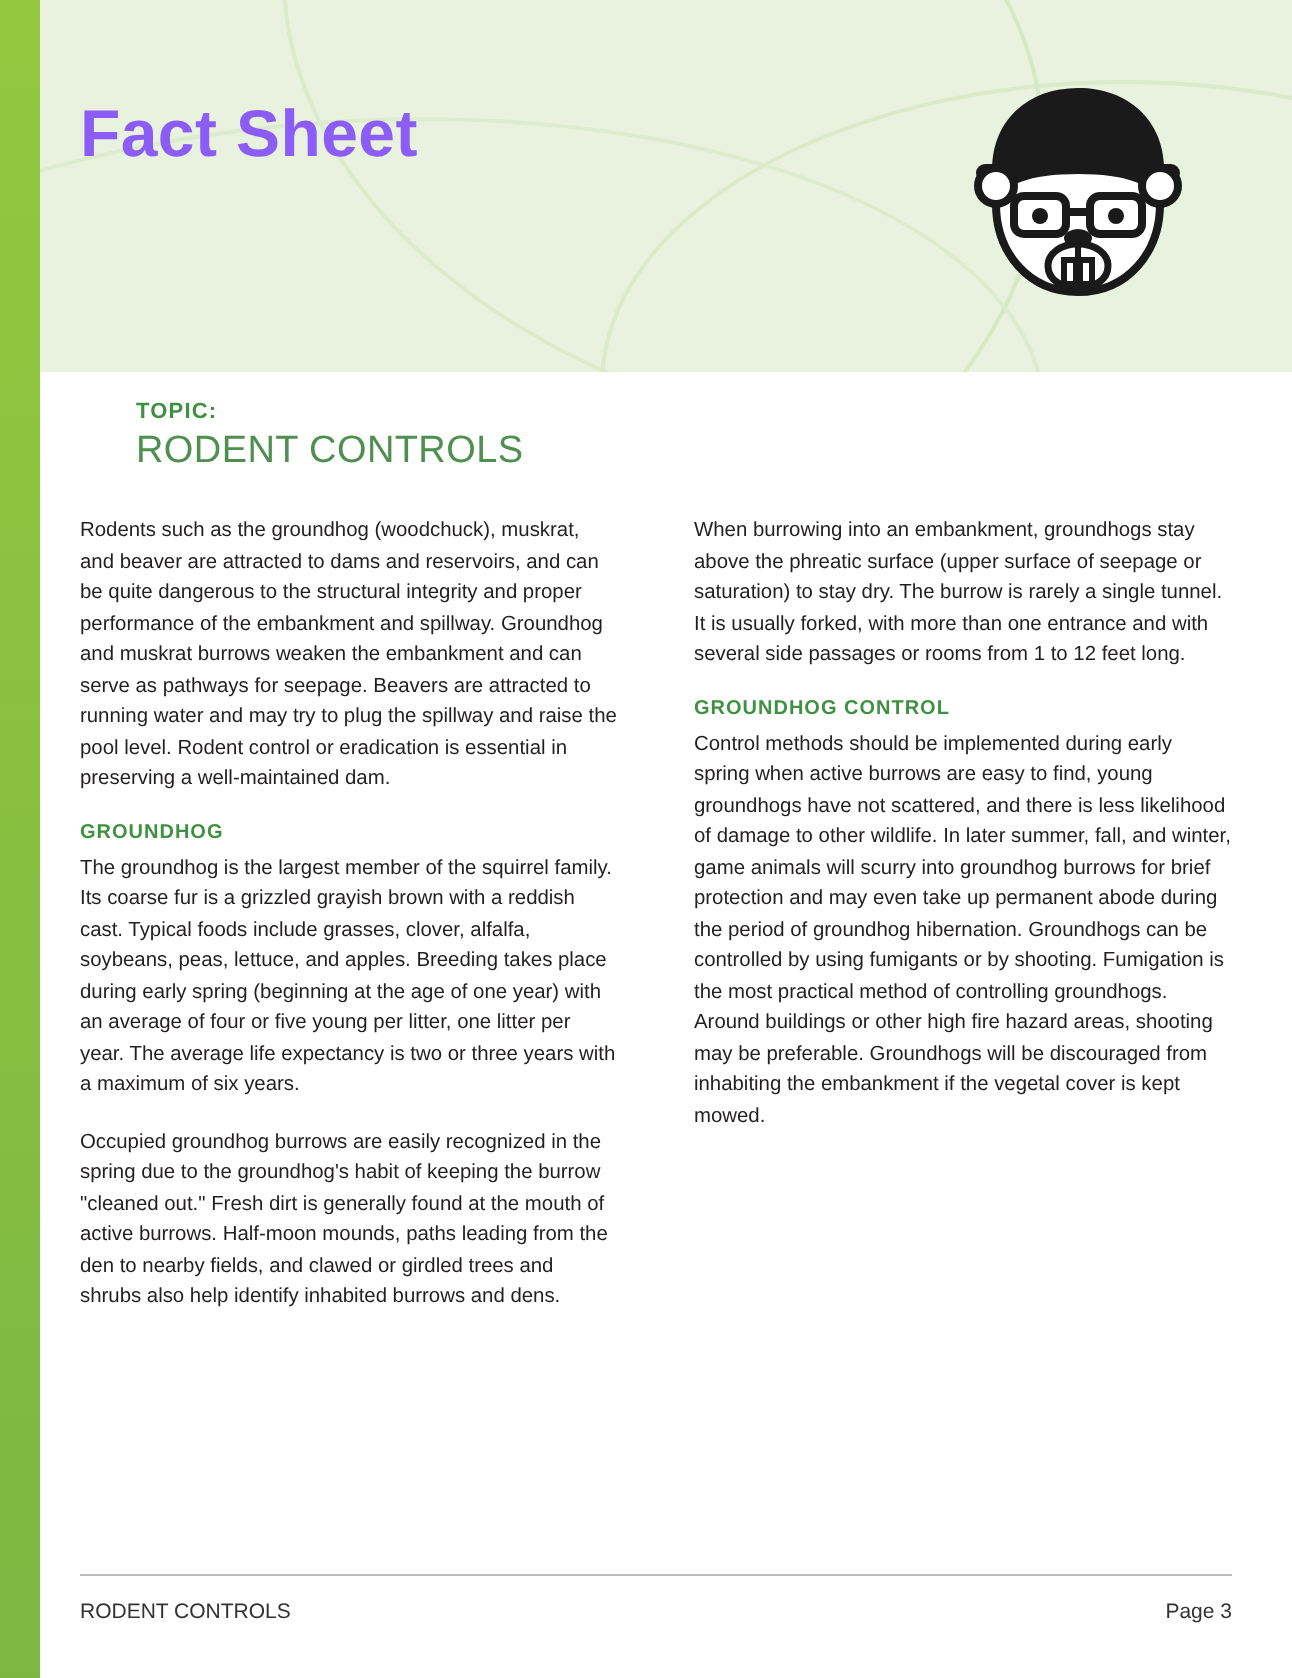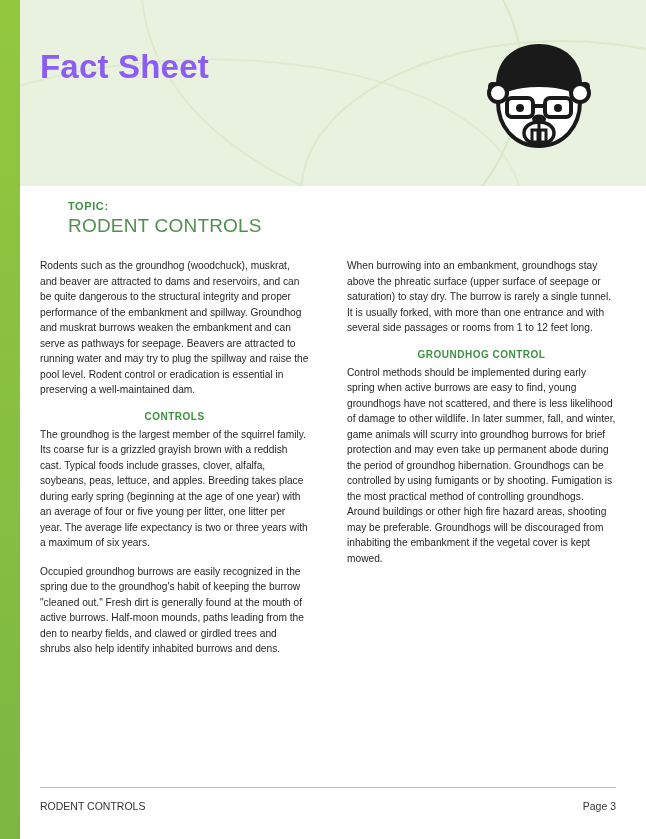--- a/index.html
+++ b/index.html
@@ -152,21 +152,20 @@
     margin: 0 0 13px 0;
     color: #231f20;
     text-align: left;
   }
   h3.sub {
     font-size: 10px;
     font-weight: 700;
     color: #3f9142;
     letter-spacing: 0.5px;
     margin: 4px 0 5px 0;
-    text-align: center;
   }
 
   
   .footer-rule {
     position: absolute;
     left: 40px;
     top: 787px;
     width: 576px;
     height: 1px;
     background: #bdbdbd;
@@ -229,21 +228,21 @@
 
   <div class="topic-block">
     <div class="topic-label">TOPIC:</div>
     <div class="topic-title">RODENT CONTROLS</div>
   </div>
 
   <div class="columns">
 
     <div class="col">
       <p class="body">Rodents such as the groundhog (woodchuck), muskrat, and beaver are attracted to dams and reservoirs, and can be quite dangerous to the structural integrity and proper performance of the embankment and spillway. Groundhog and muskrat burrows weaken the embankment and can serve as pathways for seepage. Beavers are attracted to running water and may try to plug the spillway and raise the pool level. Rodent control or eradication is essential in preserving a well-maintained dam.</p>
-      <h3 class="sub">CONTROLS</h3>
+      <h3 class="sub">GROUNDHOG</h3>
       <p class="body">The groundhog is the largest member of the squirrel family. Its coarse fur is a grizzled grayish brown with a reddish cast. Typical foods include grasses, clover, alfalfa, soybeans, peas, lettuce, and apples. Breeding takes place during early spring (beginning at the age of one year) with an average of four or five young per litter, one litter per year. The average life expectancy is two or three years with a maximum of six years.</p>
       <p class="body">Occupied groundhog burrows are easily recognized in the spring due to the groundhog's habit of keeping the burrow "cleaned out." Fresh dirt is generally found at the mouth of active burrows. Half-moon mounds, paths leading from the den to nearby fields, and clawed or girdled trees and shrubs also help identify inhabited burrows and dens.</p>
     </div>
 
     <div class="col">
       <p class="body">When burrowing into an embankment, groundhogs stay above the phreatic surface (upper surface of seepage or saturation) to stay dry. The burrow is rarely a single tunnel. It is usually forked, with more than one entrance and with several side passages or rooms from 1 to 12 feet long.</p>
       <h3 class="sub">GROUNDHOG CONTROL</h3>
       <p class="body">Control methods should be implemented during early spring when active burrows are easy to find, young groundhogs have not scattered, and there is less likelihood of damage to other wildlife. In later summer, fall, and winter, game animals will scurry into groundhog burrows for brief protection and may even take up permanent abode during the period of groundhog hibernation. Groundhogs can be controlled by using fumigants or by shooting. Fumigation is the most practical method of controlling groundhogs. Around buildings or other high fire hazard areas, shooting may be preferable. Groundhogs will be discouraged from inhabiting the embankment if the vegetal cover is kept mowed.</p>
     </div>
 

